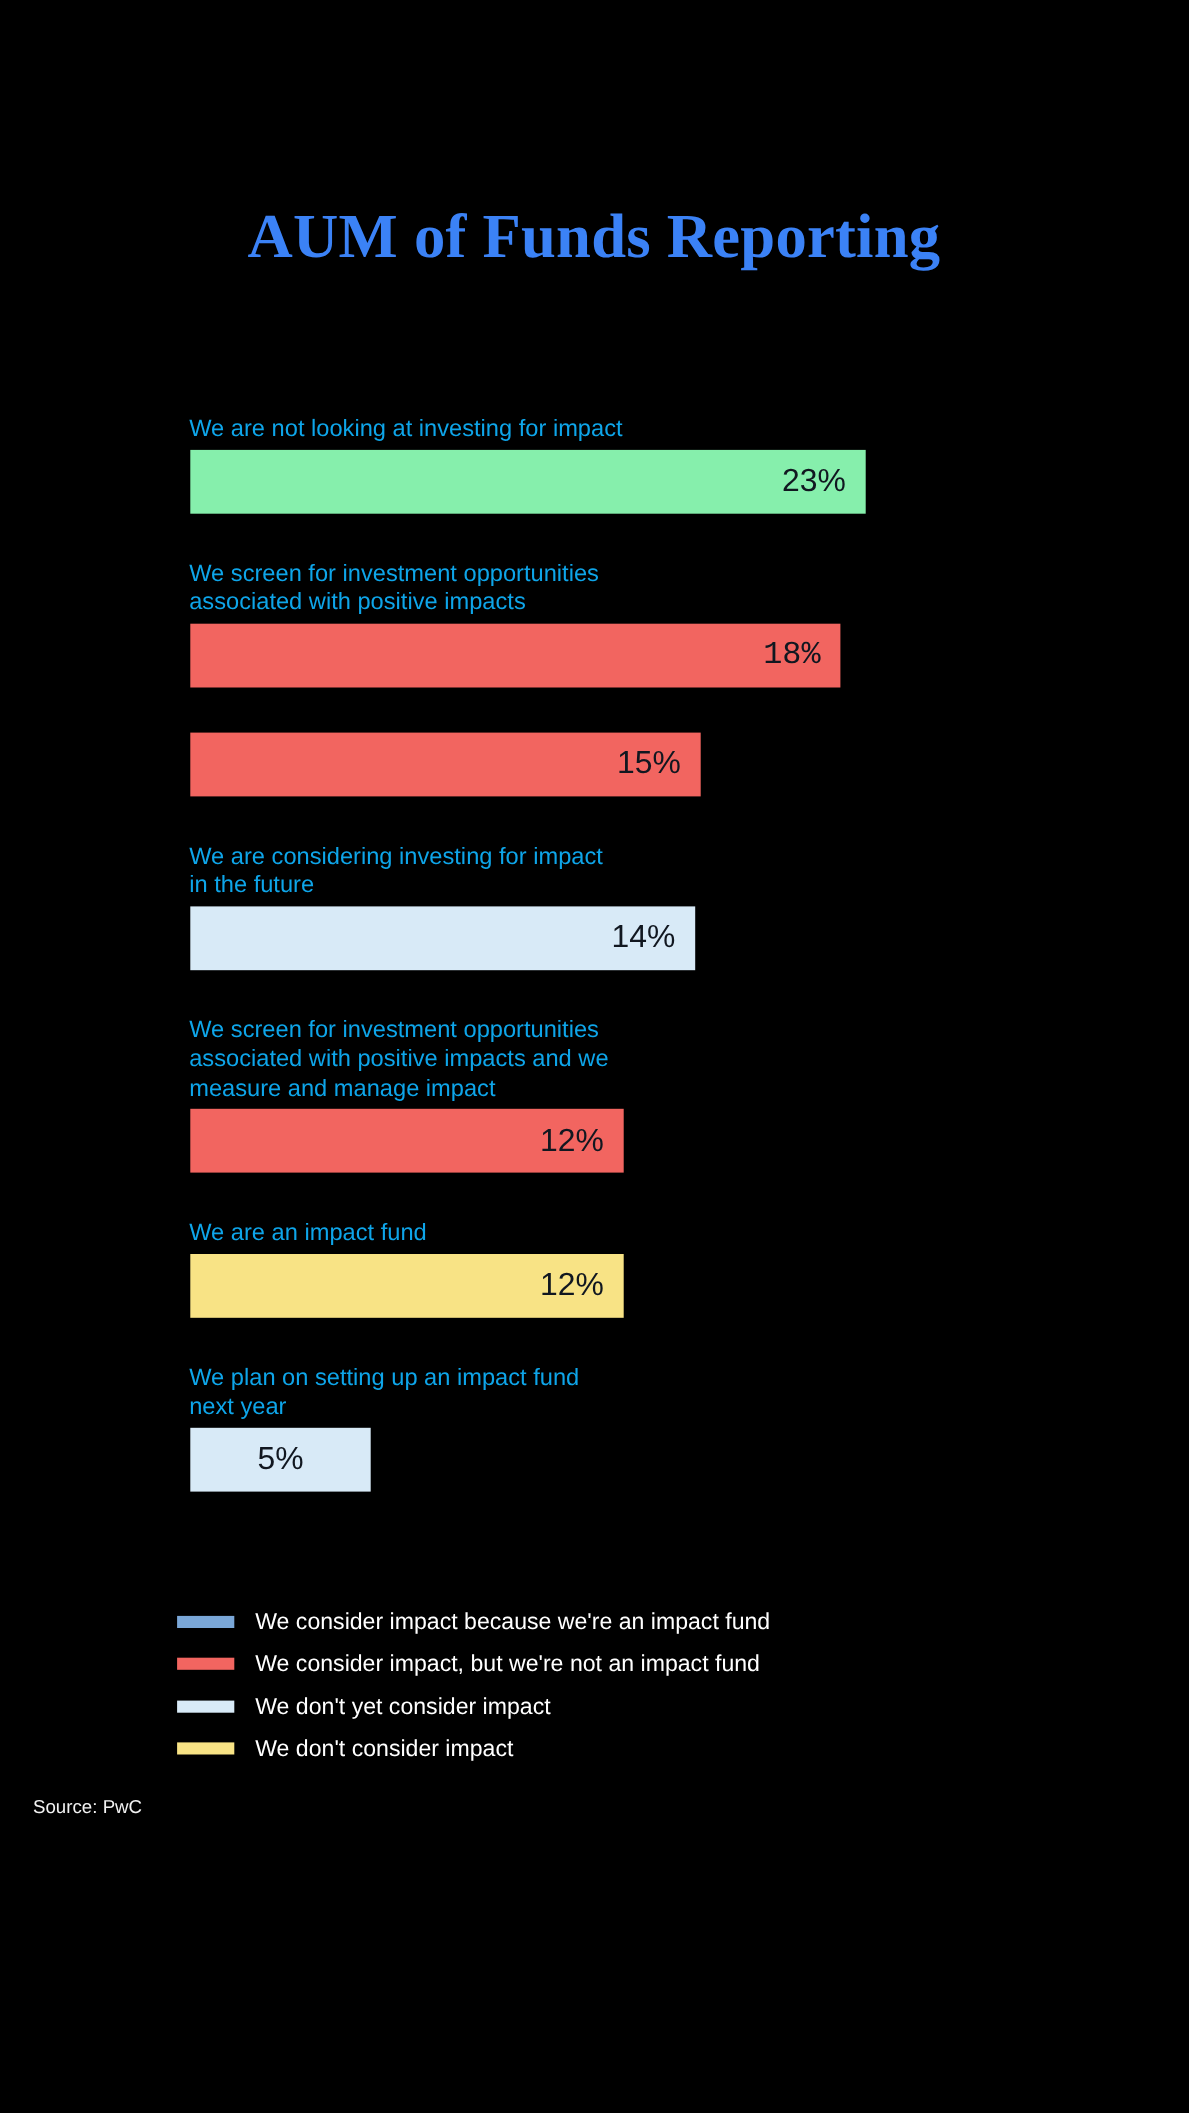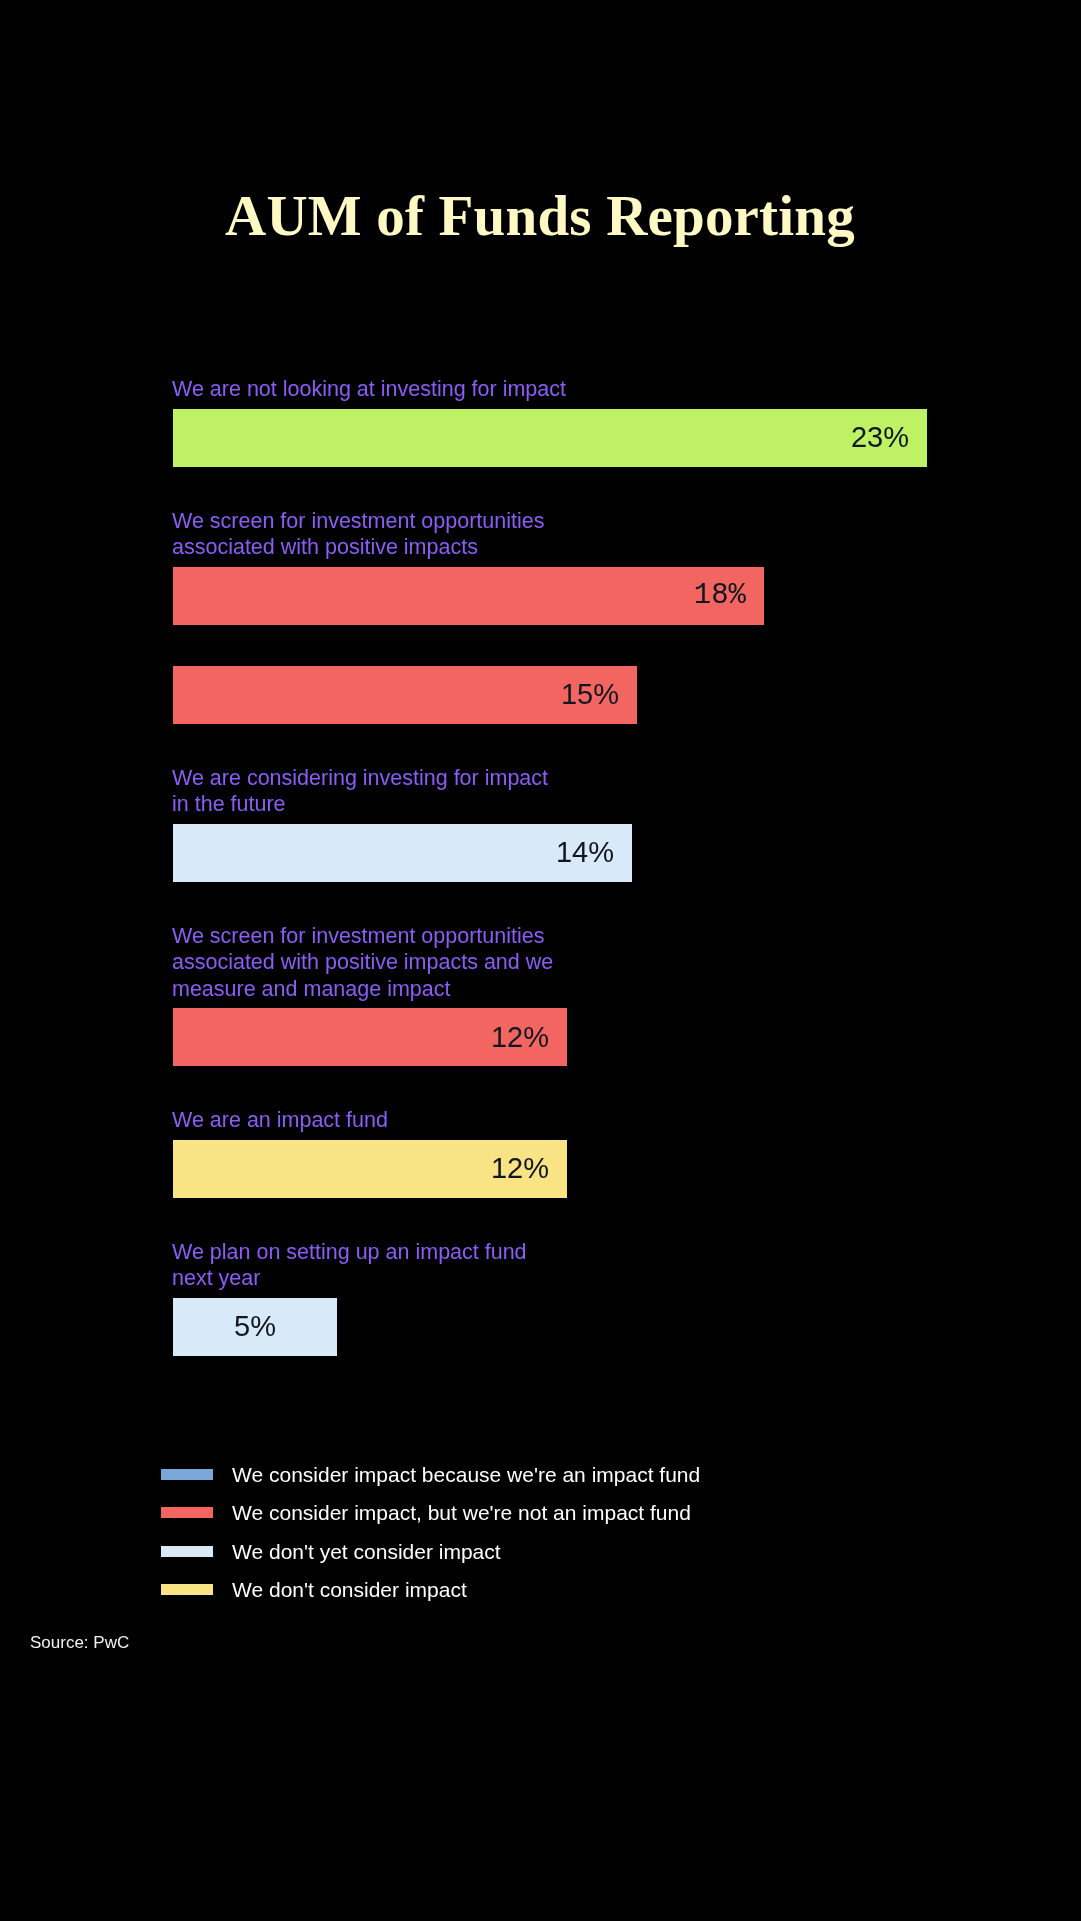--- a/index.html
+++ b/index.html
@@ -32,38 +32,38 @@
     top: 180px;
     width: 800px;
     text-align: center;
   }
   .title-line {
     font-family: "Liberation Serif", "DejaVu Serif", serif;
     font-weight: bold;
     font-size: 57px;
     line-height: 72px;
     letter-spacing: 0.2px;
-    color: #fef9c3;
+    color: #3b82f6;
     white-space: nowrap;
   }
 
   
   .chart {
     position: absolute;
     left: 173px;
     top: 376px;
     width: 820px;
   }
 
   .bar-group {
     margin-bottom: 0px;
   }
 
   .bar-label {
-    color: #8b5cf6;
+    color: #0ea5e9;
     font-size: 21.5px;
     line-height: 26.5px;
     margin-left: -1px;
     margin-bottom: 6px;
     white-space: pre-line;
   }
 
   .bar {
     height: 58px;
     display: flex;
@@ -124,21 +124,21 @@
 
 <div class="canvas">
 
   <div class="title-block">
     <div class="title-line">AUM of Funds Reporting</div>
   </div>
 
   <div class="chart" id="chart">
       <div class="bar-group">
         <div class="bar-label">We are not looking at investing for impact</div>
-        <div class="bar" style="background: #bef264; width: 754px;">
+        <div class="bar" style="background: #86efac; width: 614px;">
           <span>23%</span>
         </div>
       </div>
       <div class="gap"></div>
       <div class="bar-group">
         <div class="bar-label">We screen for investment opportunities
 associated with positive impacts</div>
         <div class="bar" style="background: rgb(242, 101, 96); width: 591px; font-family: Liberation Mono, monospace;">
           <span>18%</span>
         </div>

